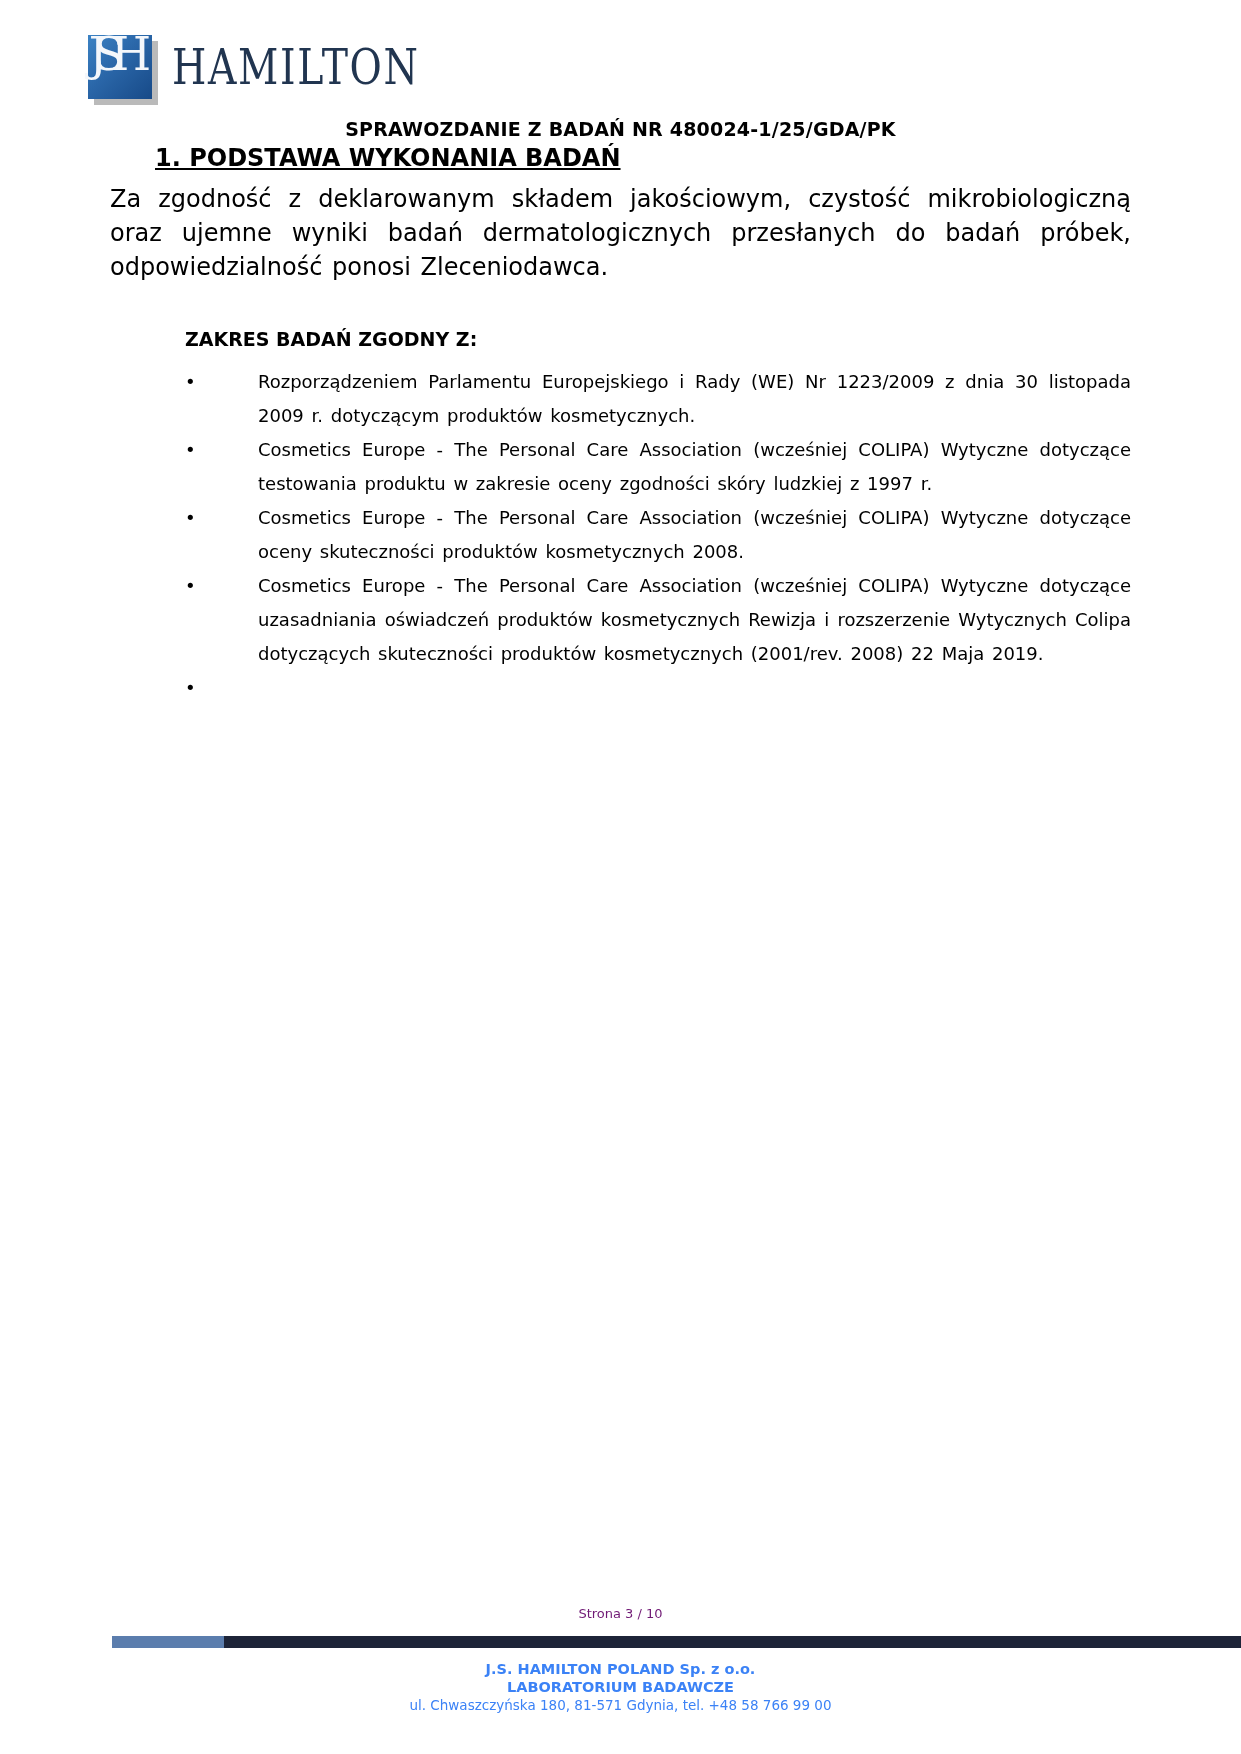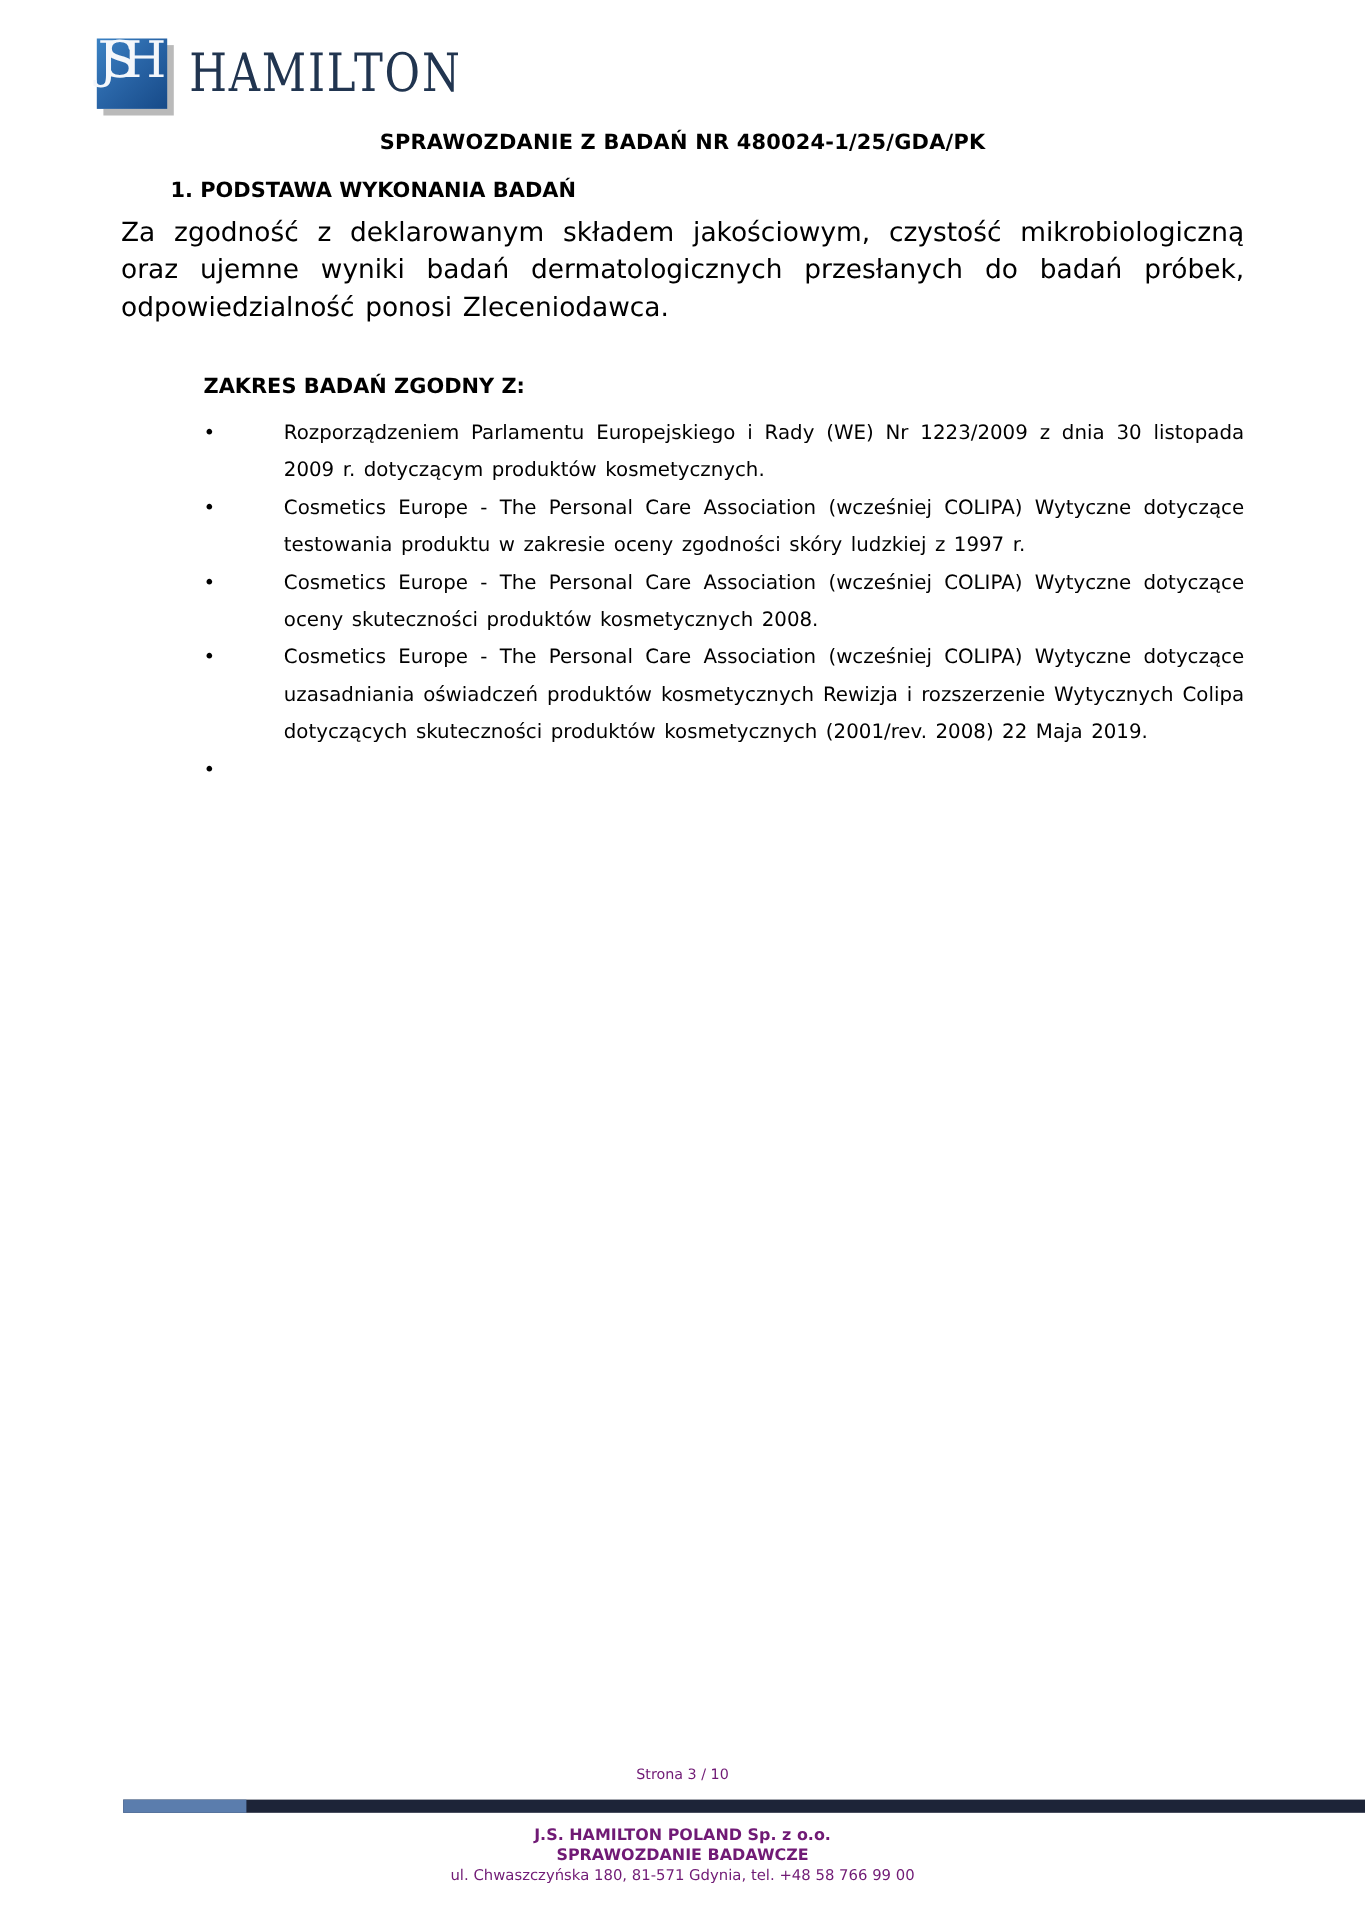--- a/index.html
+++ b/index.html
@@ -52,24 +52,25 @@
 
   
   .report-title {
     margin-top: 16px;
     text-align: center;
     font-size: 19px;
     font-weight: 700;
     letter-spacing: 0.2px;
   }
   .section-heading {
-    margin-top: 22px;
+    margin-top: 4px;
     padding-left: 45px;
-    font-size: 19px;
+    font-size: 24px;
     font-weight: 700;
+    text-decoration: underline;
   }
   .body-paragraph {
     margin-top: 10px;
     font-size: 24px;
     line-height: 34px;
     text-align: justify;
     word-spacing: 2px;
   }
   .scope-heading {
     margin-top: 44px;
@@ -121,21 +122,21 @@
     width: 112px;
     height: 100%;
     background: #5b7dad;
     flex: 0 0 auto;
   }
   .footer-company {
     position: absolute;
     top: 1660px; left: 0;
     width: 100%;
     text-align: center;
-    color: #701a75;
+    color: #3b82f6;
     line-height: 18px;
   }
   .footer-company .line-bold { font-size: 14.5px; font-weight: 700; }
   .footer-company .line-reg  { font-size: 13.5px; font-weight: 400; }
 </style>
 </head>
 <body>
 
 <div class="page">
   <div class="content">
@@ -180,16 +181,16 @@
   </div>
 
   <div class="page-indicator">Strona 3 / 10</div>
 
   <div class="footer-bar">
     <div class="footer-bar-light"></div>
   </div>
 
   <div class="footer-company">
     <div class="line-bold">J.S. HAMILTON POLAND Sp. z o.o.</div>
-    <div class="line-bold">SPRAWOZDANIE BADAWCZE</div>
+    <div class="line-bold">LABORATORIUM BADAWCZE</div>
     <div class="line-reg">ul. Chwaszczyńska 180, 81-571 Gdynia, tel. +48 58 766 99 00</div>
   </div>
 </div>
 
 </body></html>

